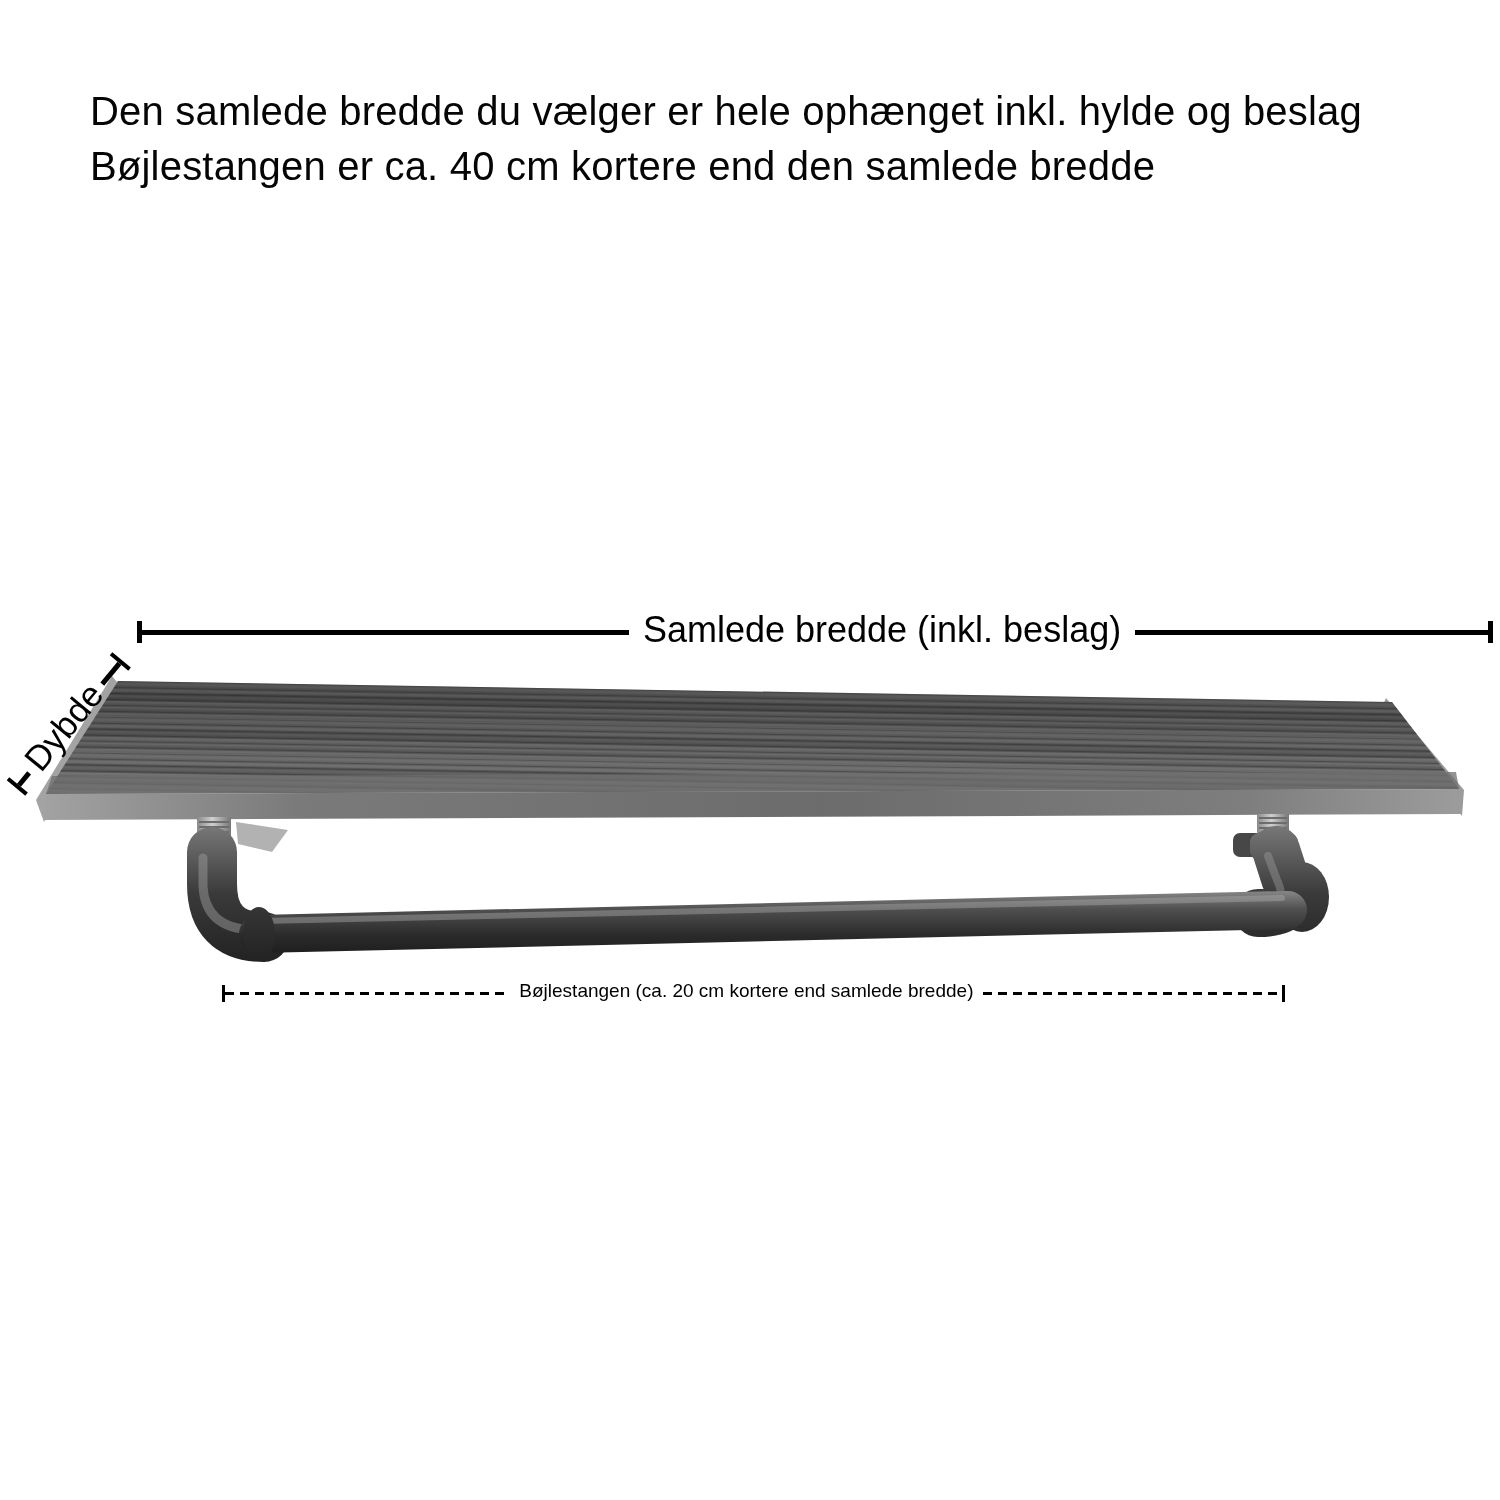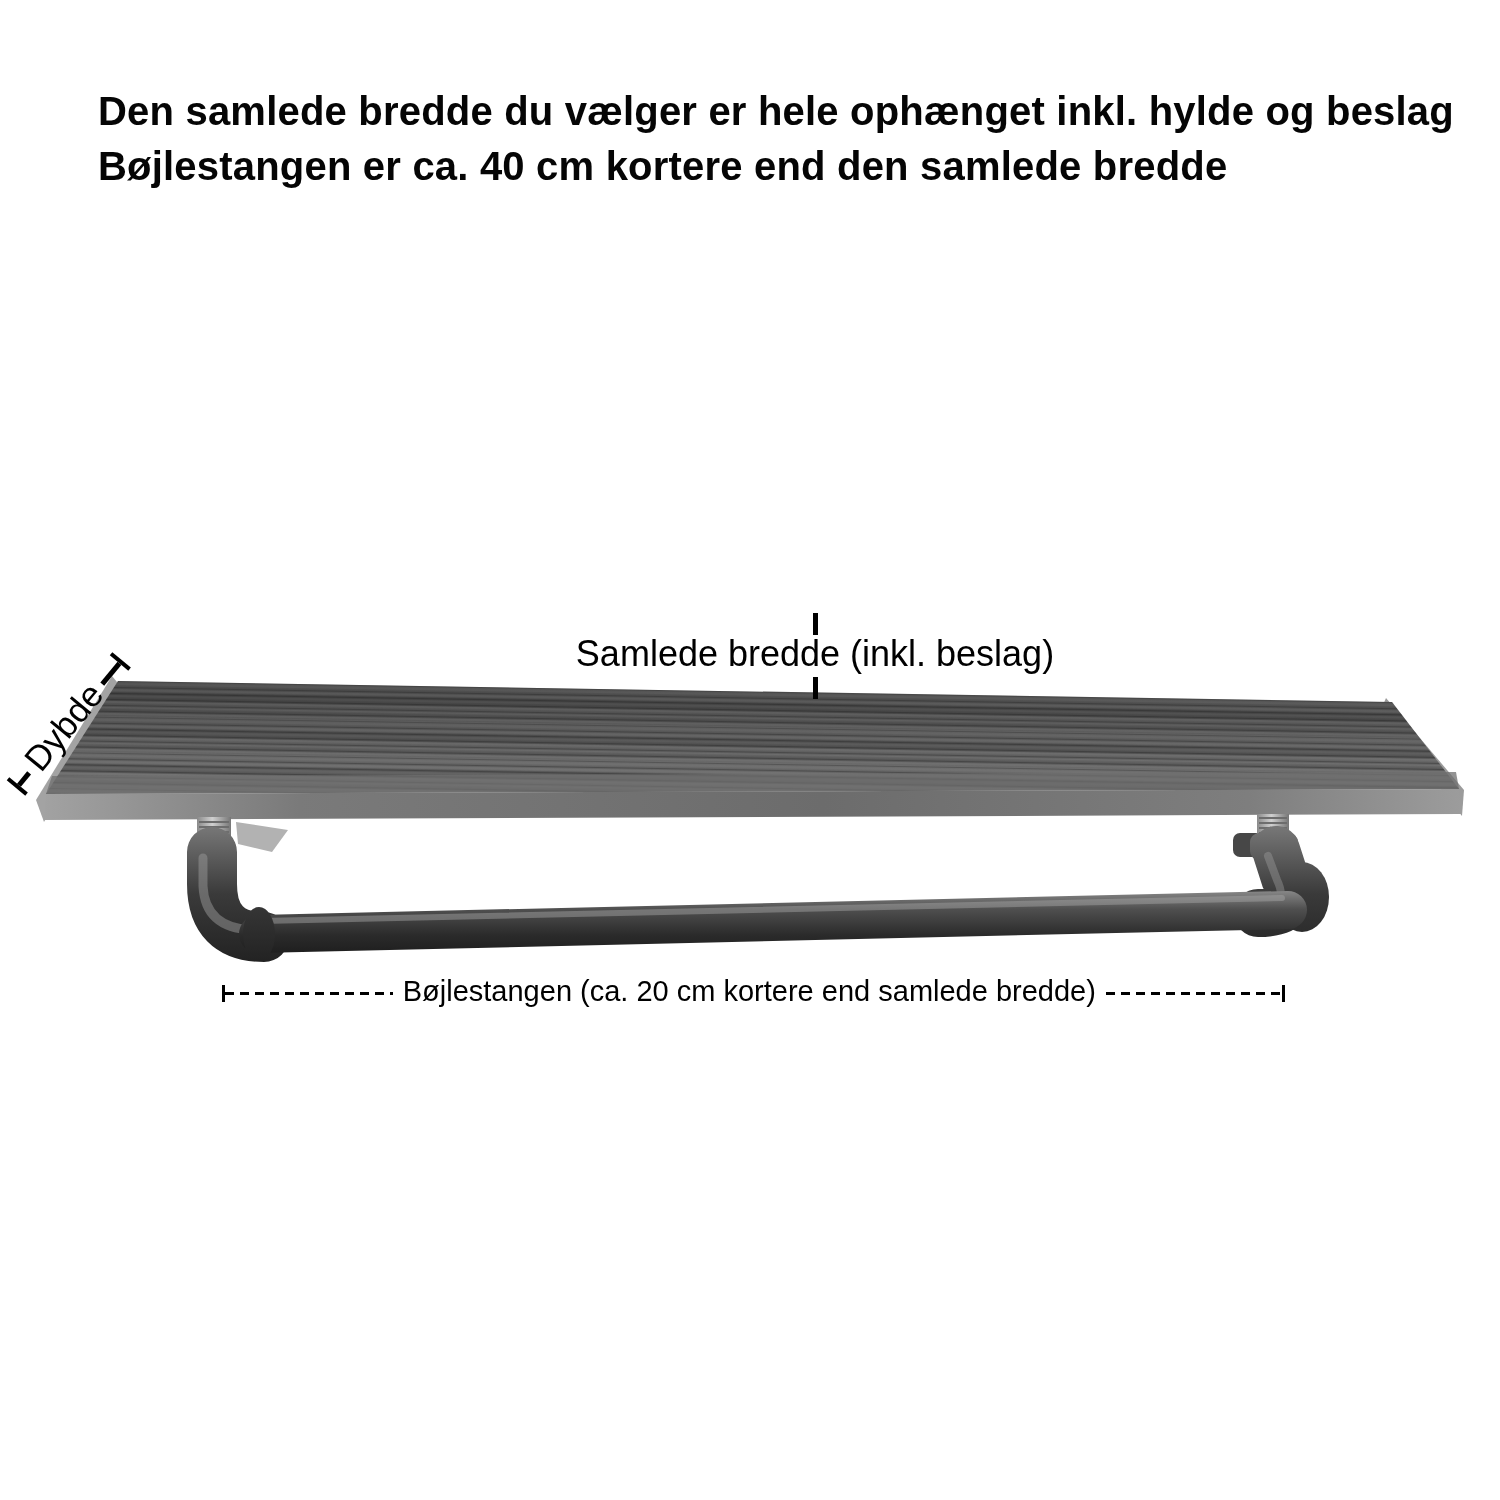--- a/index.html
+++ b/index.html
@@ -6,46 +6,45 @@
   .canvas{
     position:relative;
     width:1500px;height:1500px;
     background:#ffffff;
     overflow:hidden;
     font-family:"Liberation Sans", sans-serif;
     color:#000000;
   }
   
   .header{
-    position:absolute;left:98px;top:84px;
+    position:absolute;left:90px;top:84px;
     font-size:40px;line-height:55px;
     letter-spacing:0.2px;color:#050505;
     white-space:nowrap;
-    font-weight:bold;
   }
   
   .dim{position:absolute;display:flex;align-items:center;}
   .dim .tick{flex:0 0 auto;background:#000;}
   .dim .seg{height:5px;background:#000;}
   .dim .dlabel{white-space:nowrap;color:#000;}
 
   
-  .dim-top{left:137px;top:613px;width:1356px;height:38px;flex-direction:column;}
+  .dim-top{left:137px;top:613px;width:1356px;height:38px;}
   .dim-top .tick{width:5px;height:22px;}
   .dim-top .seg-left{flex-grow:1.38;}
   .dim-top .seg-right{flex-grow:1;}
   .dim-top .dlabel{font-size:36px;padding:0 14px;transform:translateY(-2px);}
 
   
   .dim-bottom{left:222px;top:976px;width:1063px;height:34px;}
   .dim-bottom .tick{width:3px;height:17px;}
   .dim-bottom .seg{height:3px;background:repeating-linear-gradient(90deg,#000 0 9px,transparent 9px 15px);}
   .dim-bottom .seg-left{flex-grow:1;}
   .dim-bottom .seg-right{flex-grow:1.05;}
-  .dim-bottom .dlabel{font-size:29px;padding:0 10px;transform:translateY(-2px);text-align:right;}
+  .dim-bottom .dlabel{font-size:19px;padding:0 10px;transform:translateY(-2px);text-align:right;}
 
   
   .dim-depth{
     left:16px;top:766px;height:44px;width:auto;
     transform:rotate(-50.5deg);
     transform-origin:0 22px;
   }
   .dim-depth .tick{width:4px;height:24px;}
   .dim-depth .seg1{width:16px;}
   .dim-depth .seg2{width:27px;}

